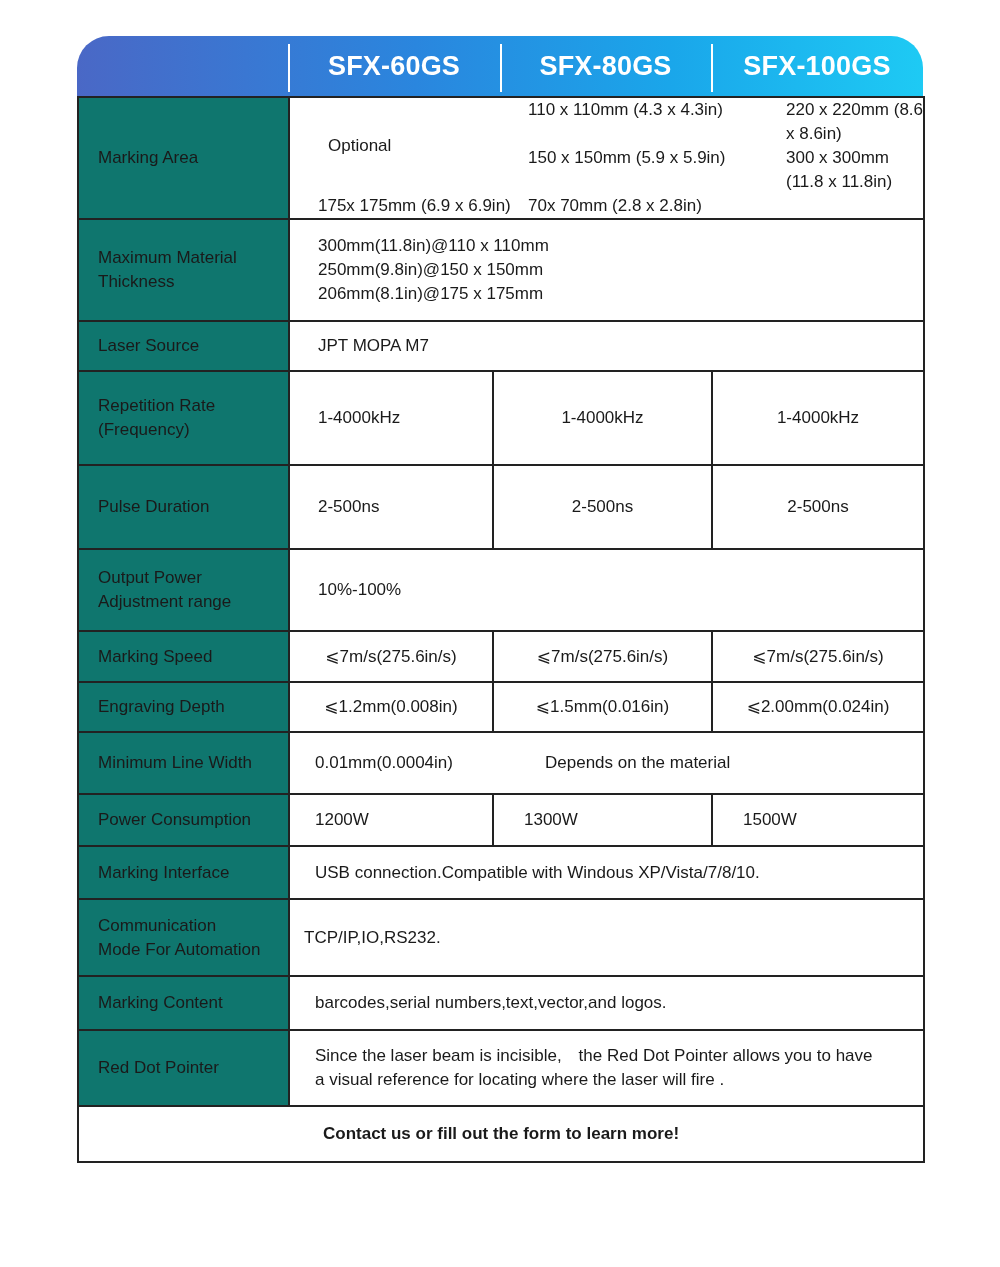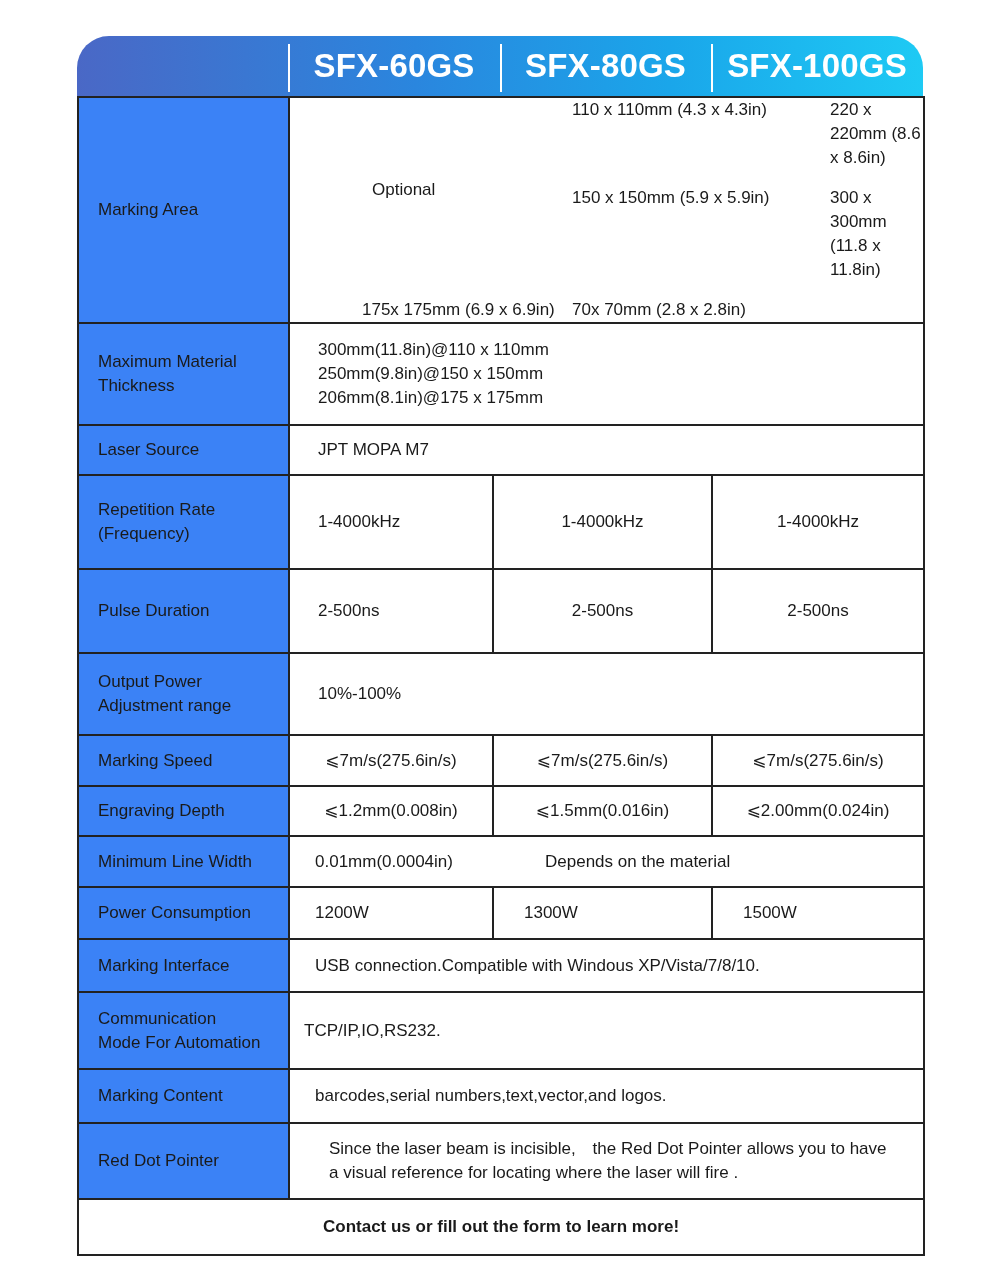--- a/index.html
+++ b/index.html
@@ -5,27 +5,27 @@
   html, body { margin: 0; padding: 0; background: #ffffff; }
   body { width: 1000px; height: 1267px; position: relative; font-family: "Liberation Sans", sans-serif; color: #1a1a1a; }
   .sheet { position: absolute; left: 77px; top: 36px; width: 846px; }
   .header {
     height: 60px; border-radius: 32px 32px 0 0;
     background: linear-gradient(90deg, #4a68c6 0%, #2a86de 40%, #1aa6ea 70%, #1ecaf4 100%);
     display: grid; grid-template-columns: 211px 212px 211px 212px; align-items: center;
     position: relative;
   }
   .header .hcell { height: 52px; display: flex; align-items: center; justify-content: center;
-    color: #fff; font-weight: bold; font-size: 33px; letter-spacing: 0.2px; position: relative; }
+    color: #fff; font-weight: bold; font-size: 27px; letter-spacing: 0.2px; position: relative; }
   .header .hcell.sep::before { content: ""; position: absolute; left: 0; top: 4px; bottom: 0; width: 2px; background: #ffffff; }
   table { border-collapse: collapse; width: 846px; table-layout: fixed; }
   td { border: 2px solid #222; font-size: 17px; line-height: 24px; vertical-align: middle; padding: 0; }
-  td.label { background: #3b82f6; padding-left: 19px; width: 191px; }
+  td.label { background: #0f766e; padding-left: 19px; width: 191px; }
   td.val { padding-left: 28px; background: #fff; }
-  .ma-grid { display: grid; grid-template-columns: 210px 258px 1fr; row-gap: 16px; margin-left: 44px; }
+  .ma-grid { display: grid; grid-template-columns: 210px 258px 1fr; row-gap: 0; }
   .ma-opt { grid-row: 1 / span 2; display: flex; align-items: center; padding-left: 10px; }
   .two { display: flex; }
   .two .a { width: 230px; }
   td.c3 { padding-left: 0; text-align: center; }
   .footer td { text-align: center; font-weight: bold; height: 54px; }
 </style>
 </head>
 <body>
 
 <div class="sheet">
@@ -109,21 +109,21 @@
       <td class="c3">⩽7m/s(275.6in/s)</td>
     </tr>
 
     <tr style="height:50px">
       <td class="label">Engraving Depth</td>
       <td class="c3">⩽1.2mm(0.008in)</td>
       <td class="c3">⩽1.5mm(0.016in)</td>
       <td class="c3">⩽2.00mm(0.024in)</td>
     </tr>
 
-    <tr style="height:51px">
+    <tr style="height:62px">
       <td class="label">Minimum Line Width</td>
       <td class="val" colspan="3" style="padding-left:25px">
         <div class="two">
               <span class="a">0.01mm(0.0004in)</span>
               <span>Depends on the material</span>
             </div>
       </td>
     </tr>
 
 
@@ -148,21 +148,21 @@
       <td class="val" colspan="3" style="padding-left:14px">TCP/IP,IO,RS232.</td>
     </tr>
 
     <tr style="height:54px">
       <td class="label">Marking Content</td>
       <td class="val" colspan="3" style="padding-left:25px">barcodes,serial numbers,text,vector,and logos.</td>
     </tr>
 
     <tr style="height:76px">
       <td class="label">Red Dot Pointer</td>
-      <td class="val" colspan="3" style="padding-left:39px">
+      <td class="val" colspan="3" style="padding-left:25px">
         <div>Since the laser beam is incisible,　the Red Dot Pointer allows you to have</div>
         <div>a visual reference for locating where the laser will fire .</div>
       </td>
     </tr>
 
     <tr class="footer">
       <td colspan="4">Contact us or fill out the form to learn more!</td>
     </tr>
   </tbody>
     </table>

